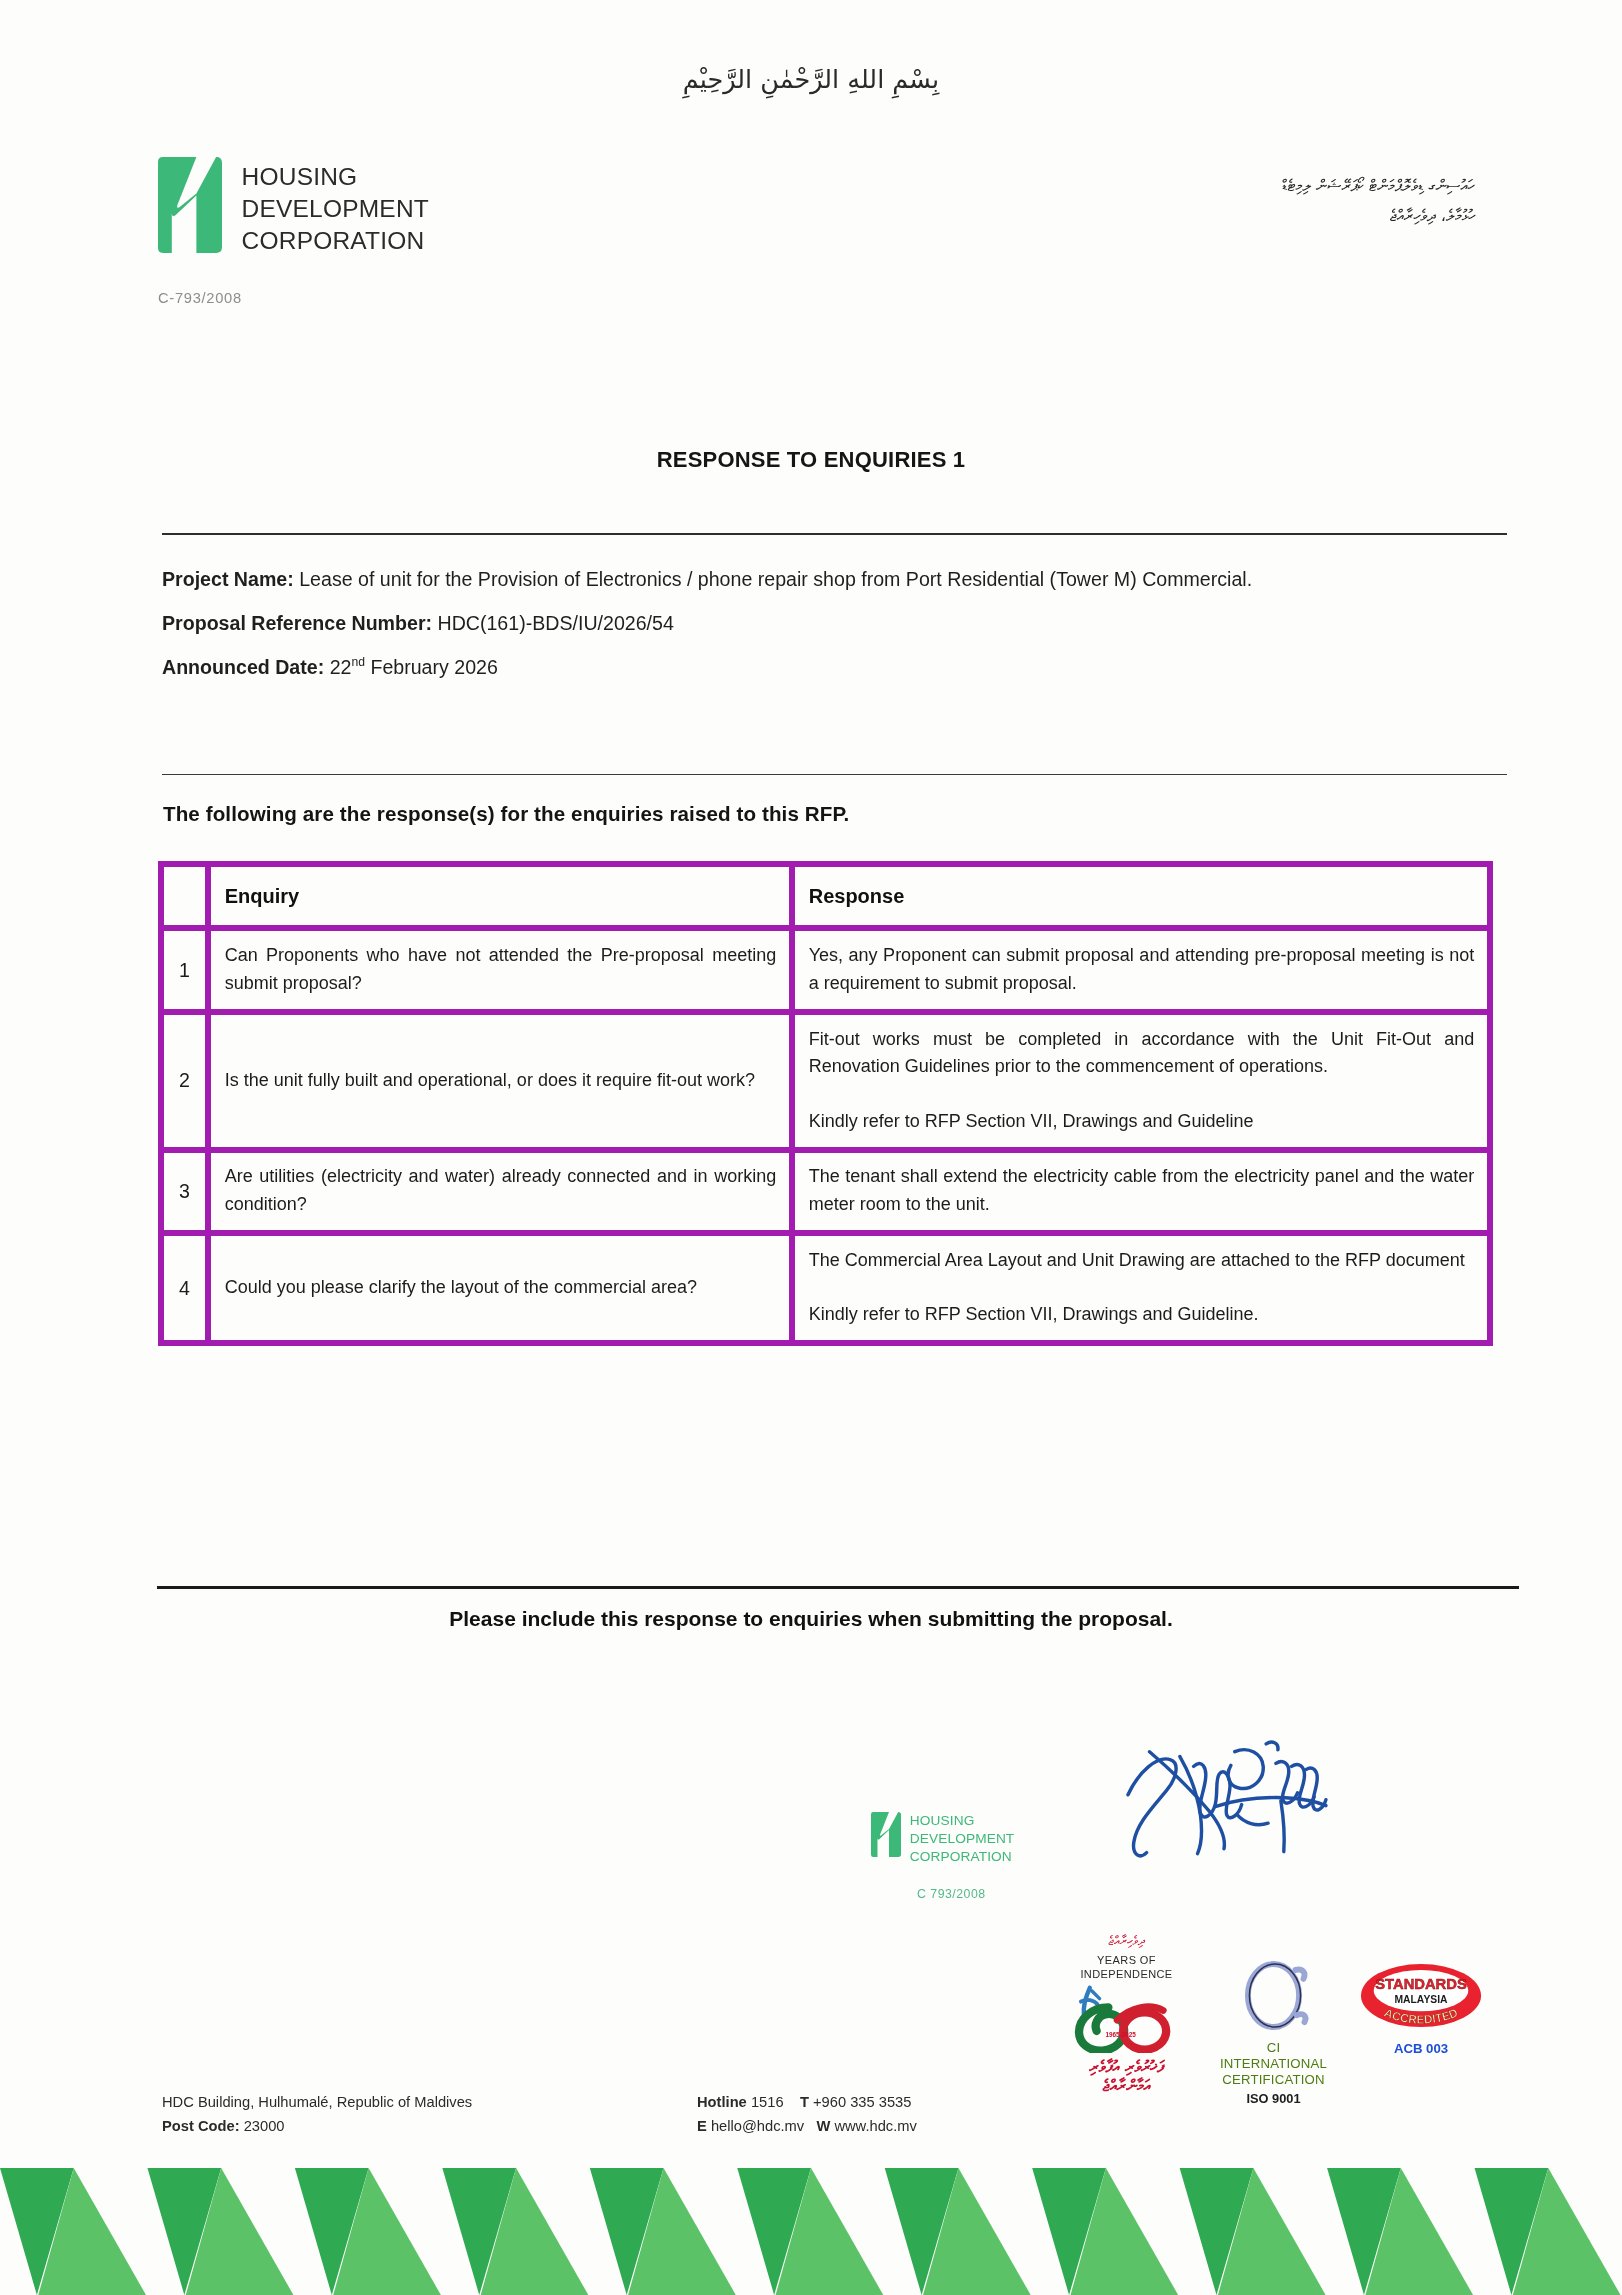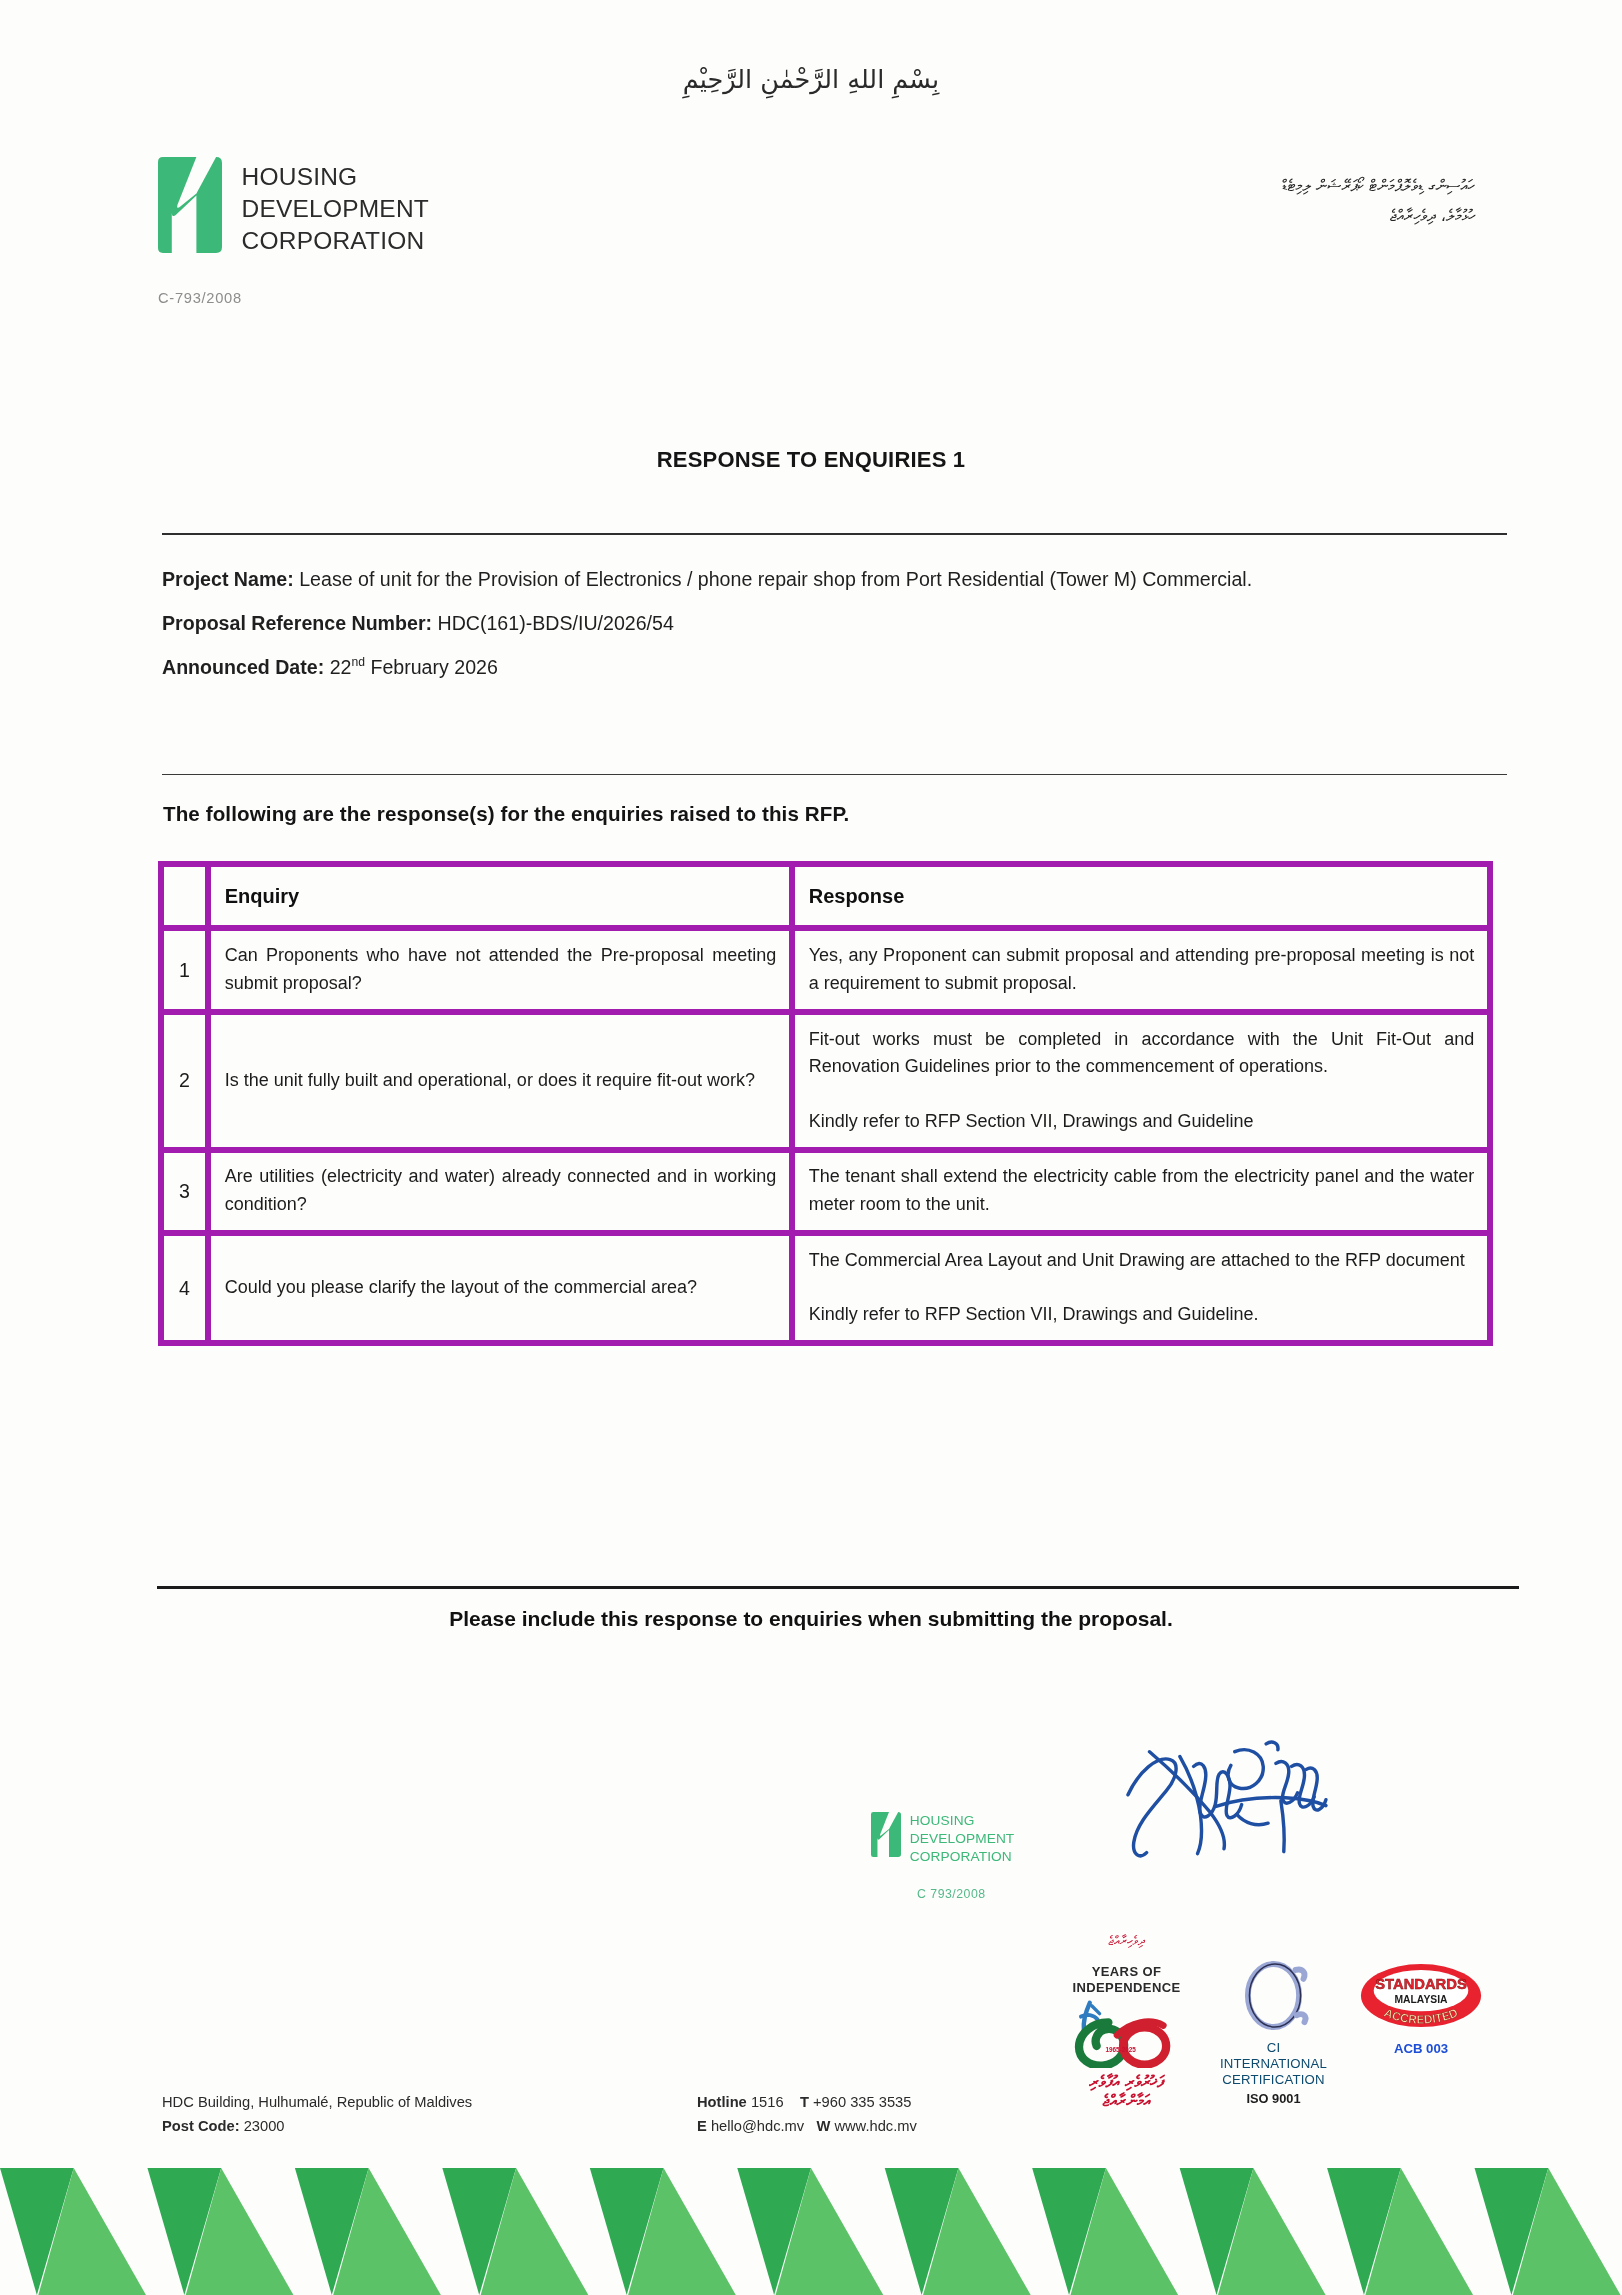--- a/index.html
+++ b/index.html
@@ -241,43 +241,43 @@
     height: 196px;
   }
   .badge { position: absolute; text-align: center; }
   .badge-60 { left: 0; top: 0; width: 113px; }
   .badge-ci { left: 142px; top: 27px; width: 123px; }
   .badge-sm { left: 280px; top: 27px; width: 142px; }
 
   .badge-cap {
     font-size: 13.2px;
     line-height: 1.22;
-    color: #0c4a6e;
+    color: #4d7c0f;
     letter-spacing: 0.2px;
     margin-top: 3.9px;
   }
   .badge-sub {
     font-size: 12.8px;
     font-weight: bold;
     color: #1d1d1d;
     margin-top: 2.9px;
   }
   .badge-acb {
     font-size: 13.2px;
     font-weight: bold;
     color: #1d4ed8;
     margin-top: 4.9px;
   }
   .y60-top {
     font-family: "DejaVu Sans", sans-serif;
     font-size: 12.8px; color: #c8102e; direction: rtl;
   }
   .y60-label {
-    font-size: 13px; font-weight: bold; color: #2a2a2a;
-    letter-spacing: 0.4px; line-height: 1.25; margin-top: 15px;
+    font-size: 11px; font-weight: normal; color: #2a2a2a;
+    letter-spacing: 0.4px; line-height: 1.25; margin-top: 5px;
   }
   .y60-bottom {
     font-family: "DejaVu Sans", sans-serif;
     font-size: 16px; color: #c8102e; direction: rtl; margin-top: 2px; font-weight: bold;
   }
 
   
   .footer {
     position: absolute;
     top: 2091px;

